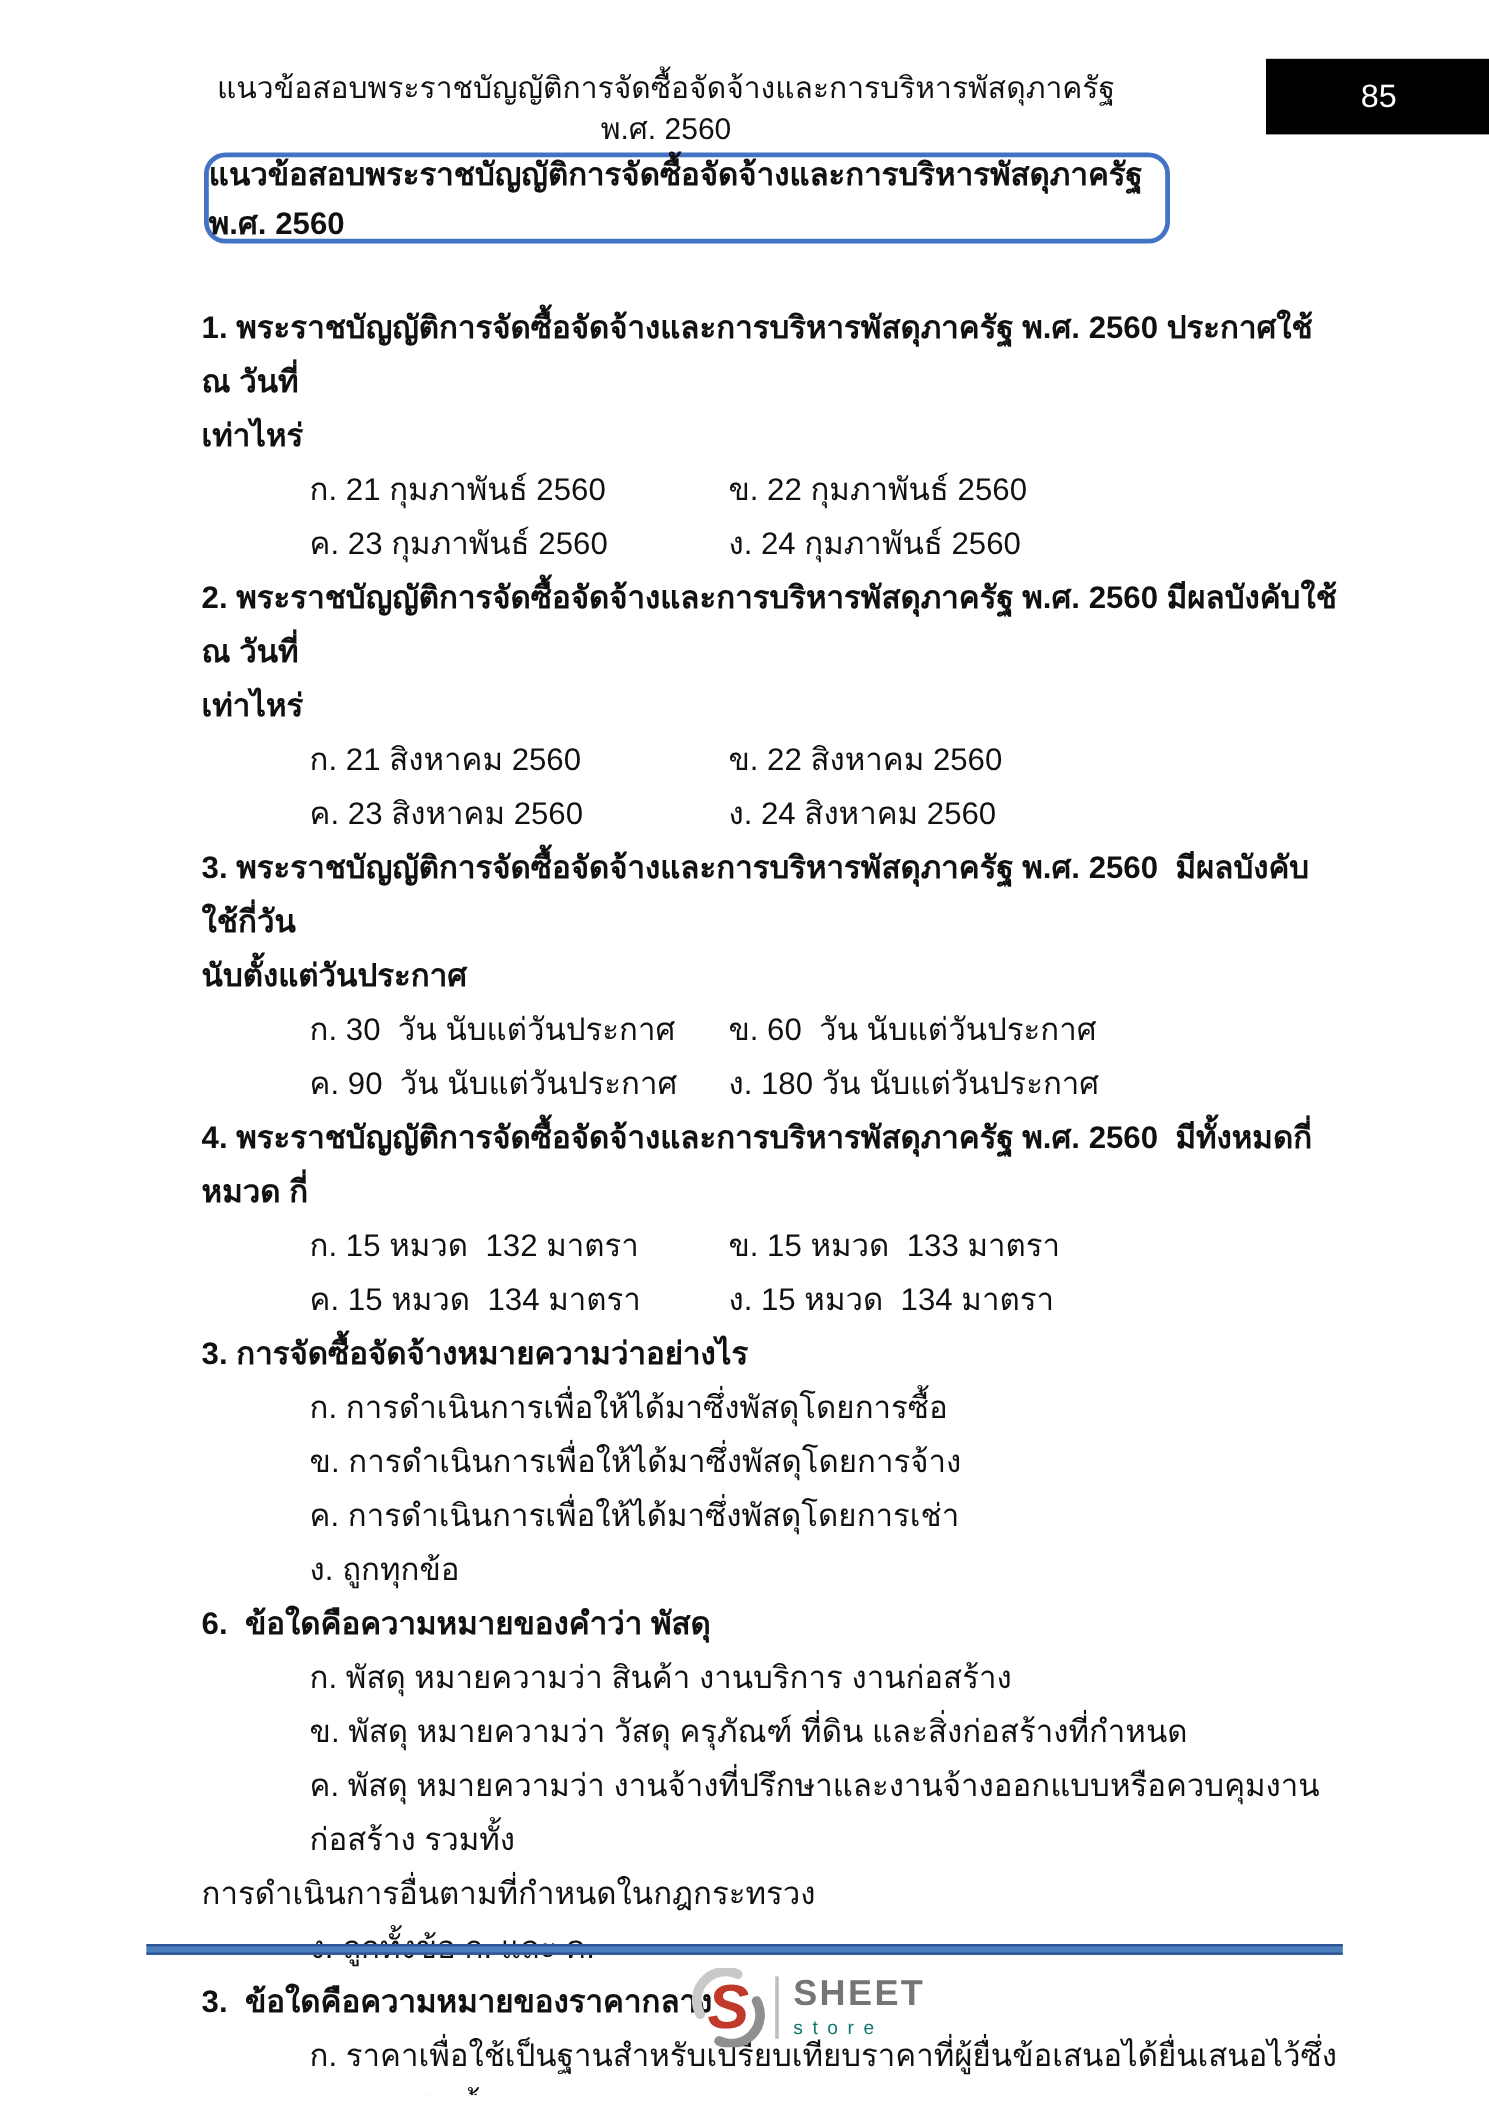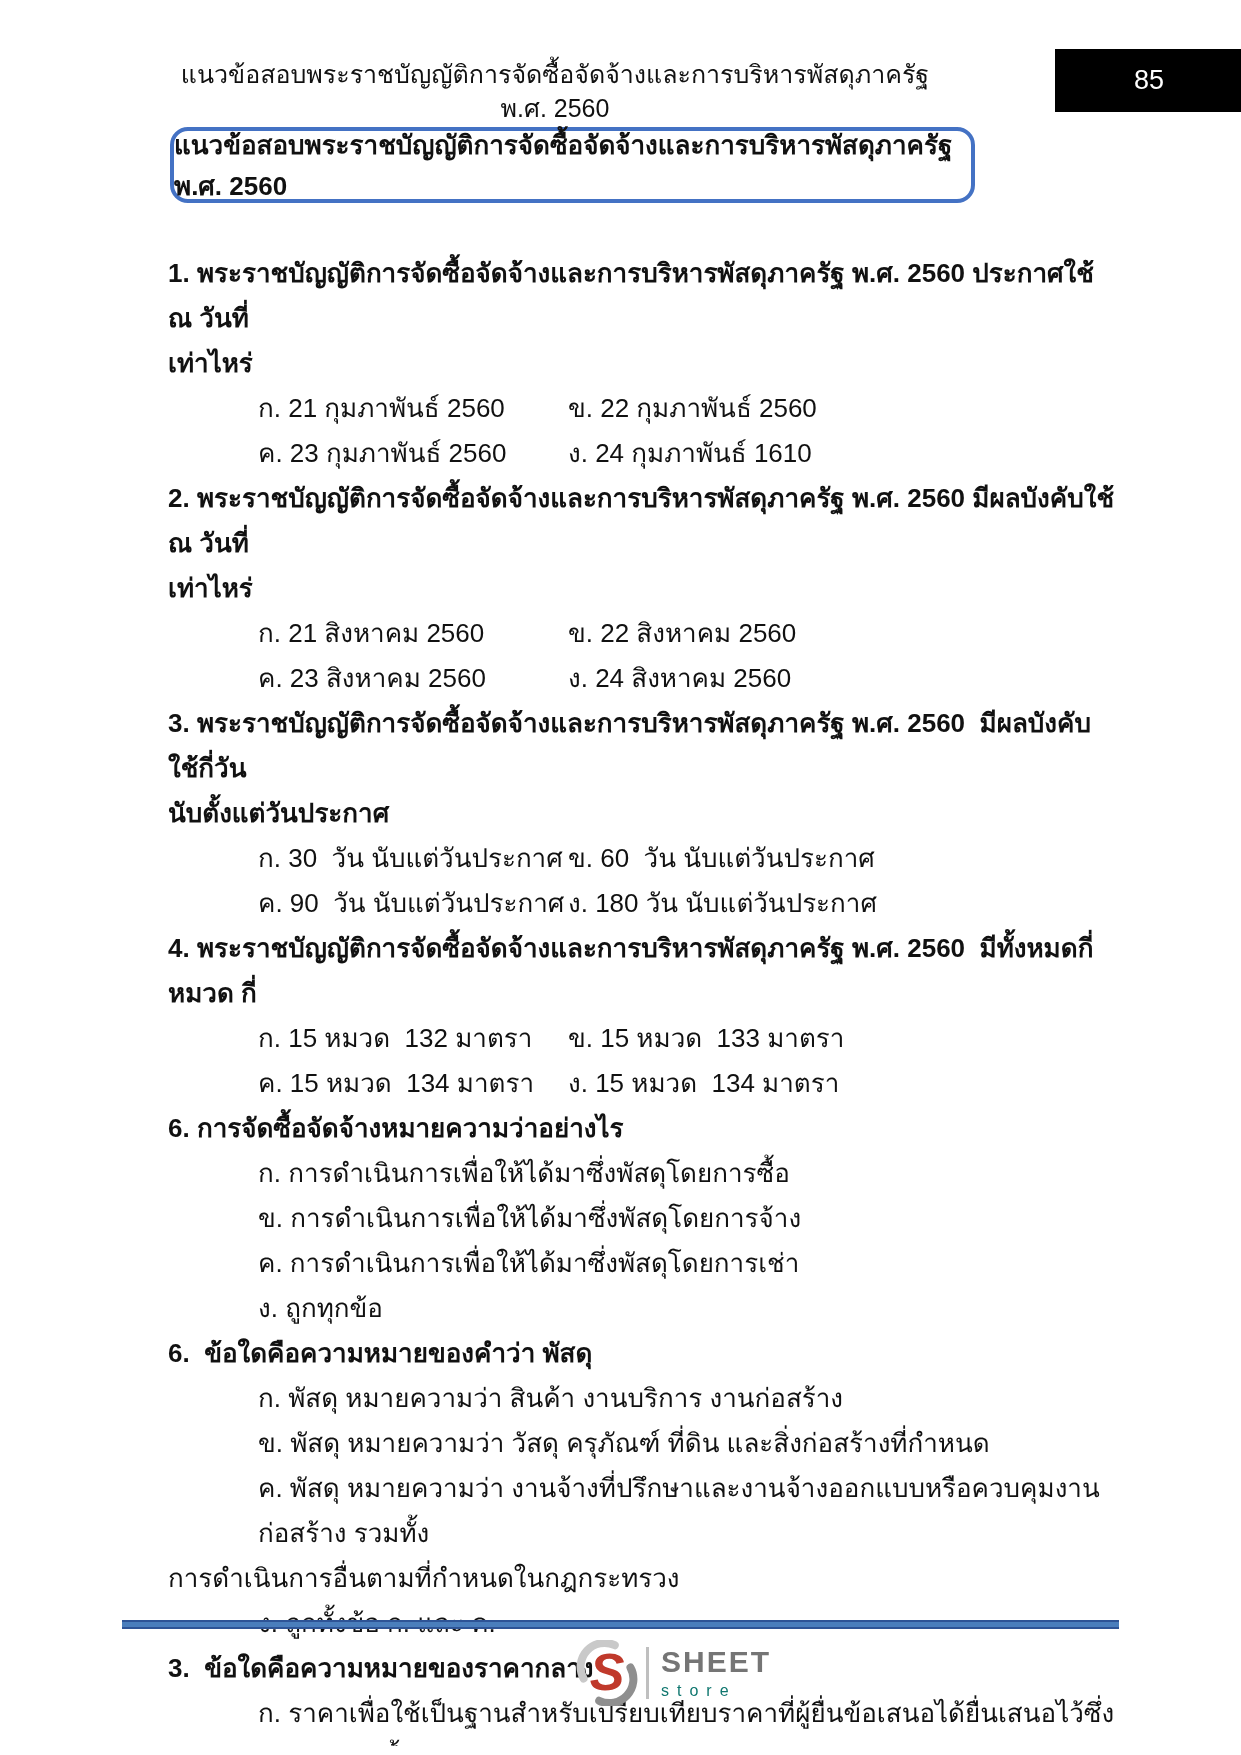--- a/index.html
+++ b/index.html
@@ -38,21 +38,21 @@
   }
 
   
   .content {
     position:absolute; top:251px; left:168px; width:952px;
     font-size:26px; line-height:45px;
   }
   .q-line {
     margin:0; font-weight:bold; white-space:pre-wrap;
   }
-  .opt-row { display:flex; padding-left:90px; }
+  .opt-row { display:flex; padding-left:90px;gap:39px; }
   .opt-row .cell1 { width:310px; flex:0 0 310px; }
   .opt { white-space:pre-wrap; }
   .opt-line { margin:0; padding-left:90px; white-space:pre-wrap; }
   .cont-line { margin:0; padding-left:0; white-space:pre-wrap; }
 
   
   .footer-divider-line {
     position:absolute; top:1620px; left:122px; width:997px; height:5px;
     background:#4a7ebc;
     border-top:2px solid #2e5496; border-bottom:2px solid #2e5496;
@@ -93,21 +93,21 @@
 
     <div>
       <p class="q-line">1. พระราชบัญญัติการจัดซื้อจัดจ้างและการบริหารพัสดุภาครัฐ พ.ศ. 2560 ประกาศใช้ ณ วันที่</p>
       <p class="q-line">เท่าไหร่</p>
       <div class="opt-row">
         <span class="opt cell1">ก. 21 กุมภาพันธ์ 2560</span>
         <span class="opt">ข. 22 กุมภาพันธ์ 2560</span>
       </div>
       <div class="opt-row">
         <span class="opt cell1">ค. 23 กุมภาพันธ์ 2560</span>
-        <span class="opt">ง. 24 กุมภาพันธ์ 1610</span>
+        <span class="opt">ง. 24 กุมภาพันธ์ 2560</span>
       </div>
     </div>
 
     <div>
       <p class="q-line">2. พระราชบัญญัติการจัดซื้อจัดจ้างและการบริหารพัสดุภาครัฐ พ.ศ. 2560 มีผลบังคับใช้ ณ วันที่</p>
       <p class="q-line">เท่าไหร่</p>
       <div class="opt-row">
         <span class="opt cell1">ก. 21 สิงหาคม 2560</span>
         <span class="opt">ข. 22 สิงหาคม 2560</span>
       </div>
@@ -136,21 +136,21 @@
         <span class="opt cell1">ก. 15 หมวด  132 มาตรา</span>
         <span class="opt">ข. 15 หมวด  133 มาตรา</span>
       </div>
       <div class="opt-row">
         <span class="opt cell1">ค. 15 หมวด  134 มาตรา</span>
         <span class="opt">ง. 15 หมวด  134 มาตรา</span>
       </div>
     </div>
 
     <div>
-      <p class="q-line">6. การจัดซื้อจัดจ้างหมายความว่าอย่างไร</p>
+      <p class="q-line">3. การจัดซื้อจัดจ้างหมายความว่าอย่างไร</p>
       <p class="opt-line">ก. การดำเนินการเพื่อให้ได้มาซึ่งพัสดุโดยการซื้อ</p>
       <p class="opt-line">ข. การดำเนินการเพื่อให้ได้มาซึ่งพัสดุโดยการจ้าง</p>
       <p class="opt-line">ค. การดำเนินการเพื่อให้ได้มาซึ่งพัสดุโดยการเช่า</p>
       <p class="opt-line">ง. ถูกทุกข้อ</p>
     </div>
 
     <div>
       <p class="q-line">6.  ข้อใดคือความหมายของคำว่า พัสดุ</p>
       <p class="opt-line">ก. พัสดุ หมายความว่า สินค้า งานบริการ งานก่อสร้าง</p>
       <p class="opt-line">ข. พัสดุ หมายความว่า วัสดุ ครุภัณฑ์ ที่ดิน และสิ่งก่อสร้างที่กำหนด</p>

